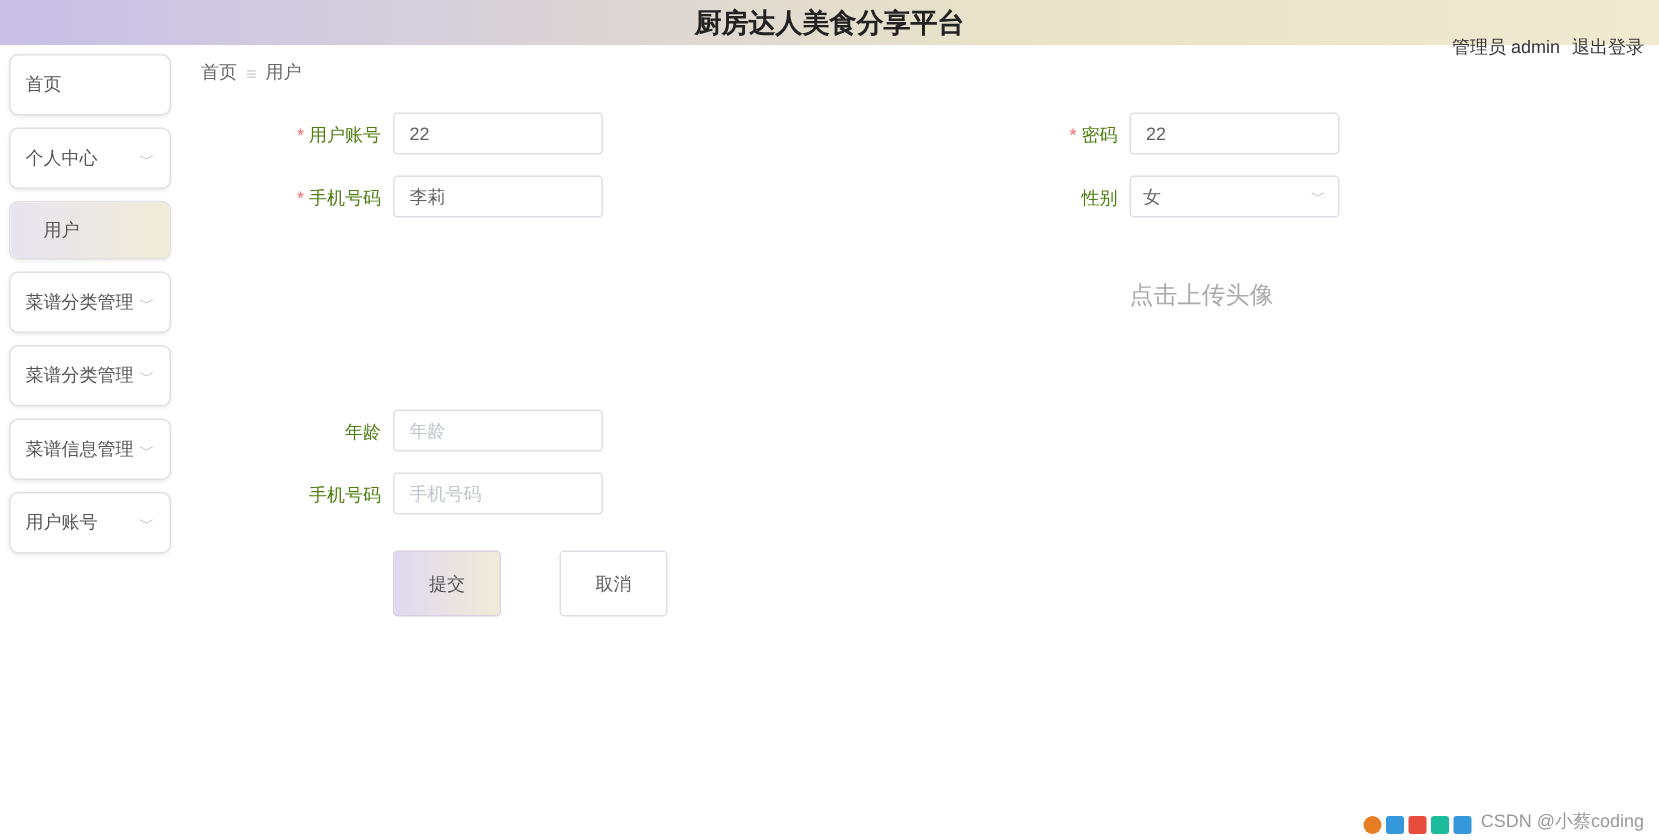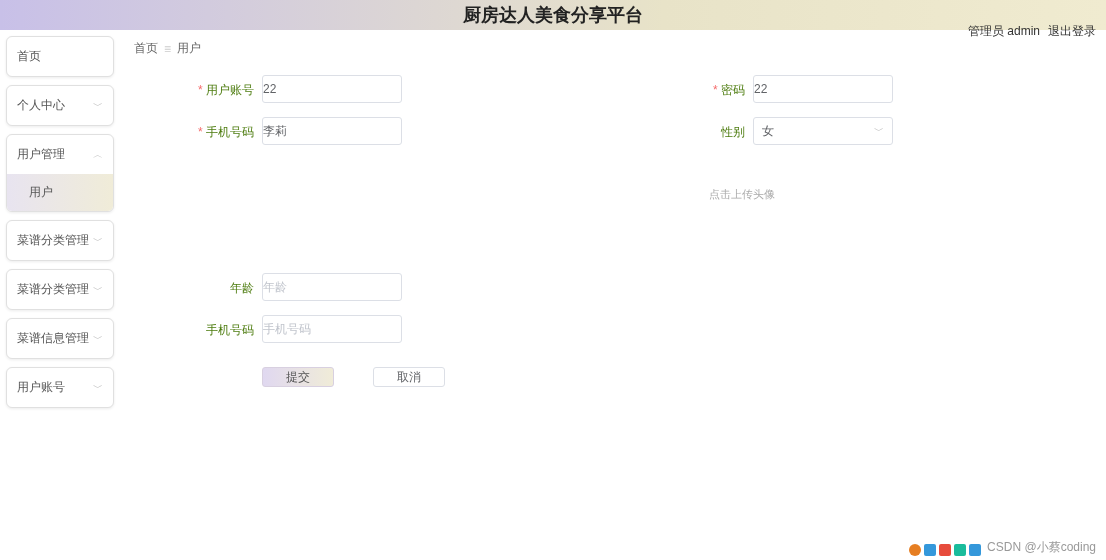--- a/index.html
+++ b/index.html
@@ -14,34 +14,34 @@
 .menu-sub { padding: 10px 10px 10px 22px; font-size: 12px; color: #555; background: linear-gradient(to right, #e8e4f0, #f0ecd8); cursor: pointer; }
 .chev { color: #bbb; font-size: 10px; }
 .content { flex: 1; padding: 10px 20px 0 14px; overflow: auto; }
 .breadcrumb { font-size: 12px; color: #666; display: flex; align-items: center; gap: 6px; margin-bottom: 18px; }
 .bc-sep { color: #ccc; }
 .form { display: flex; gap: 60px; padding-left: 30px; }
 .col { flex: 1; display: flex; flex-direction: column; gap: 14px; }
 .field { display: flex; align-items: flex-start; gap: 8px; }
 .label { width: 90px; text-align: right; font-size: 12px; color: #4d7c0f; padding-top: 7px; }
 .req::before { content: "* "; color: #f56c6c; }
-.input { width: 140px; height: 28px; border: 1px solid #dcdfe6; border-radius: 3px; padding: 0 0; font-size: 12px; color: #606266; outline: none; }
+.input { width: 140px; height: 28px; border: 1px solid #dcdfe6; border-radius: 3px; padding: 0 10px; font-size: 12px; color: #606266; outline: none; }
 .input::placeholder { color: #c0c4cc; }
 .select { width: 140px; height: 28px; border: 1px solid #dcdfe6; border-radius: 3px; padding: 0 8px; font-size: 12px; color: #606266; display: flex; align-items: center; justify-content: space-between; background: #fff; cursor: pointer; }
 .avatar-row { display: flex; gap: 10px; }
 .avatar-box { width: 85px; height: 85px; border: 1px dashed #c0c4cc; border-radius: 3px; position: relative; overflow: hidden; }
 .avatar-img { width: 100%; height: 100%; background: linear-gradient(135deg, #d8c8b8 0%, #f0e8e0 40%, #2a1a1a 75%, #1a0a0a 100%); position: relative; }
 .avatar-hair { position: absolute; left: 8px; top: 5px; width: 65px; height: 75px; background: radial-gradient(ellipse at 50% 30%, #5a3a2a 0%, #2a1510 40%, #1a0a08 100%); border-radius: 50% 50% 40% 40%; }
 .avatar-face { position: absolute; left: 22px; top: 28px; width: 28px; height: 32px; background: #f5e0d0; border-radius: 45% 45% 50% 50%; }
 .corner { position: absolute; top: 0; right: 0; width: 0; height: 0; border-left: 18px solid transparent; border-top: 18px solid #4caf50; }
 .upload-box { width: 85px; height: 85px; border: 1px dashed #c0c4cc; border-radius: 3px; display: flex; align-items: center; justify-content: center; font-size: 22px; color: #999; cursor: pointer; }
-.hint { font-size: 11px; color: #aaa; margin-left: 54px; margin-top: 28px; }
+.hint { font-size: 16px; color: #aaa; margin-left: 98px; margin-top: 28px; }
 .spacer-block { height: 100px; }
 .actions { display: flex; gap: 16px; margin-left: 98px; margin-top: 10px; }
-.btn { width: 72px; height: 20px; border: 1px solid #dcdfe6; border-radius: 3px; font-size: 12px; cursor: pointer; display: flex; align-items: center; justify-content: center; }
+.btn { width: 72px; height: 44px; border: 1px solid #dcdfe6; border-radius: 3px; font-size: 12px; cursor: pointer; display: flex; align-items: center; justify-content: center; }
 .btn-primary { background: linear-gradient(to right, #e0d8f0, #f0ecd8); color: #555; border-color: #d8d0e0; }
 .btn-default { background: #fff; color: #606266; margin-left: 23px; }
 .watermark { position: absolute; bottom: 4px; right: 10px; font-size: 12px; color: #999; display: flex; align-items: flex-end; gap: 6px; }
 .wm-icons { display: flex; gap: 3px; }
 .wm-icon { width: 12px; height: 12px; display: inline-block; }
 .wi-red { background: #e74c3c; border-radius: 2px; }
 .wi-blue { background: #3498db; border-radius: 2px; }
 .wi-cyan { background: #1abc9c; border-radius: 2px; }
 .wi-orange { background: #e67e22; border-radius: 50%; }
 </style>
@@ -63,24 +63,20 @@
         <span>首页</span>
       </div>
     </div>
     <div class="menu-card">
       <div class="menu-item">
         <span>个人中心</span>
         <span class="chev">﹀</span>
       </div>
     </div>
     <div class="menu-card">
-      <div class="menu-item">
-        <span>用户管理</span>
-        <span class="chev">︿</span>
-      </div>
       <div class="menu-sub">用户</div>
     </div>
     <div class="menu-card">
       <div class="menu-item">
         <span>菜谱分类管理</span>
         <span class="chev">﹀</span>
       </div>
     </div>
     <div class="menu-card">
       <div class="menu-item">

